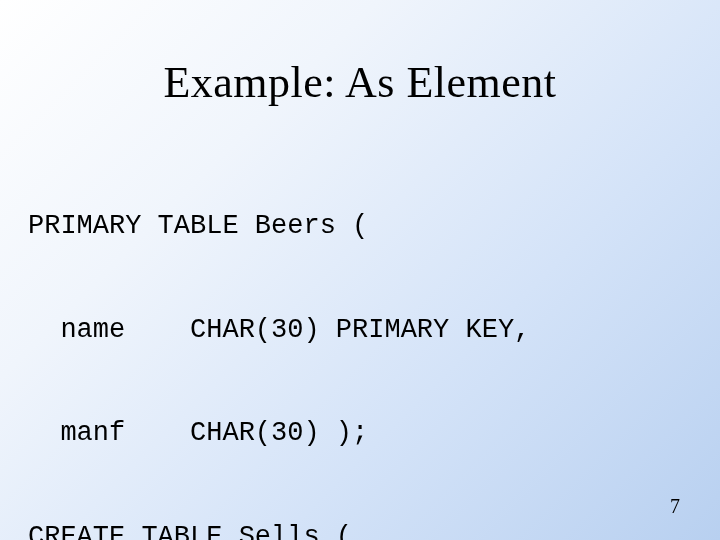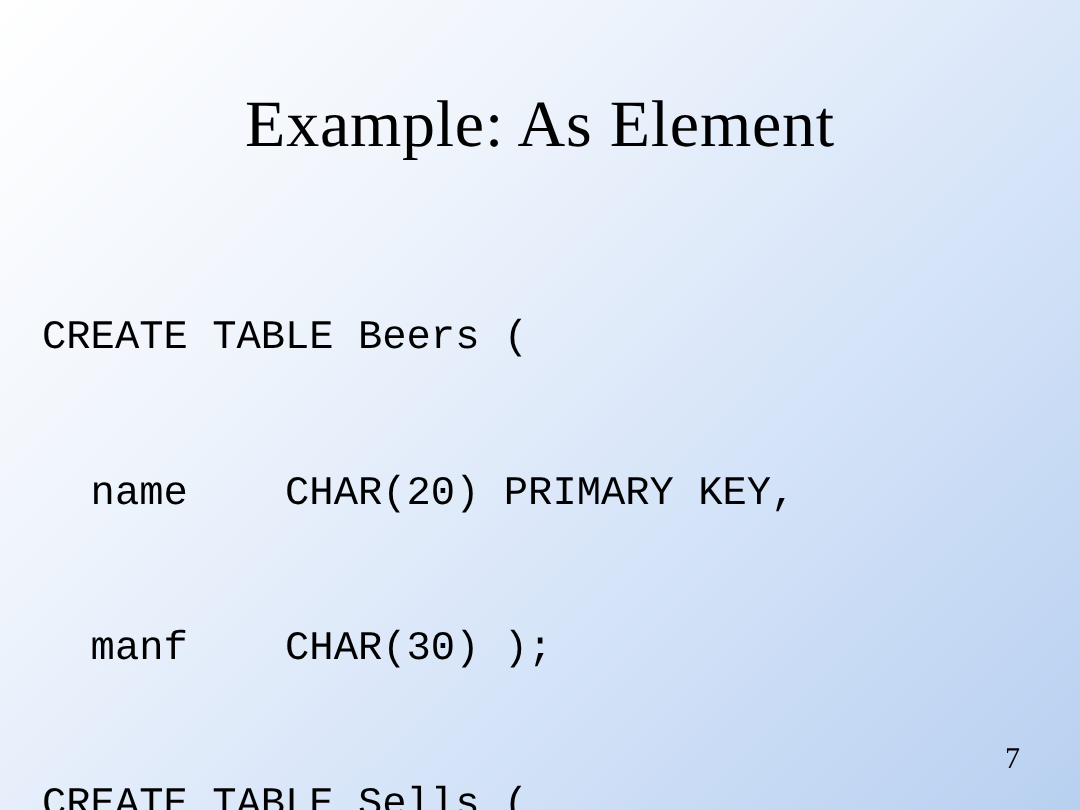--- a/index.html
+++ b/index.html
@@ -48,22 +48,22 @@
     font-size: 20px;
     color: #000;
   }
 </style>
 </head>
 <body>
 
 <div class="slide">
   <div class="title">Example: As Element</div>
   <div class="code-block">
-    <div>CREATE TABLE Beers (</div>
-    <div>  name    CHAR(20) PRIMARY KEY,</div>
+    <div>PRIMARY TABLE Beers (</div>
+    <div>  name    CHAR(30) PRIMARY KEY,</div>
     <div>  manf    CHAR(30) );</div>
     <div>CREATE TABLE Sells (</div>
     
     
     
     
     
   </div>
   <div class="page-num">7</div>
 </div>

